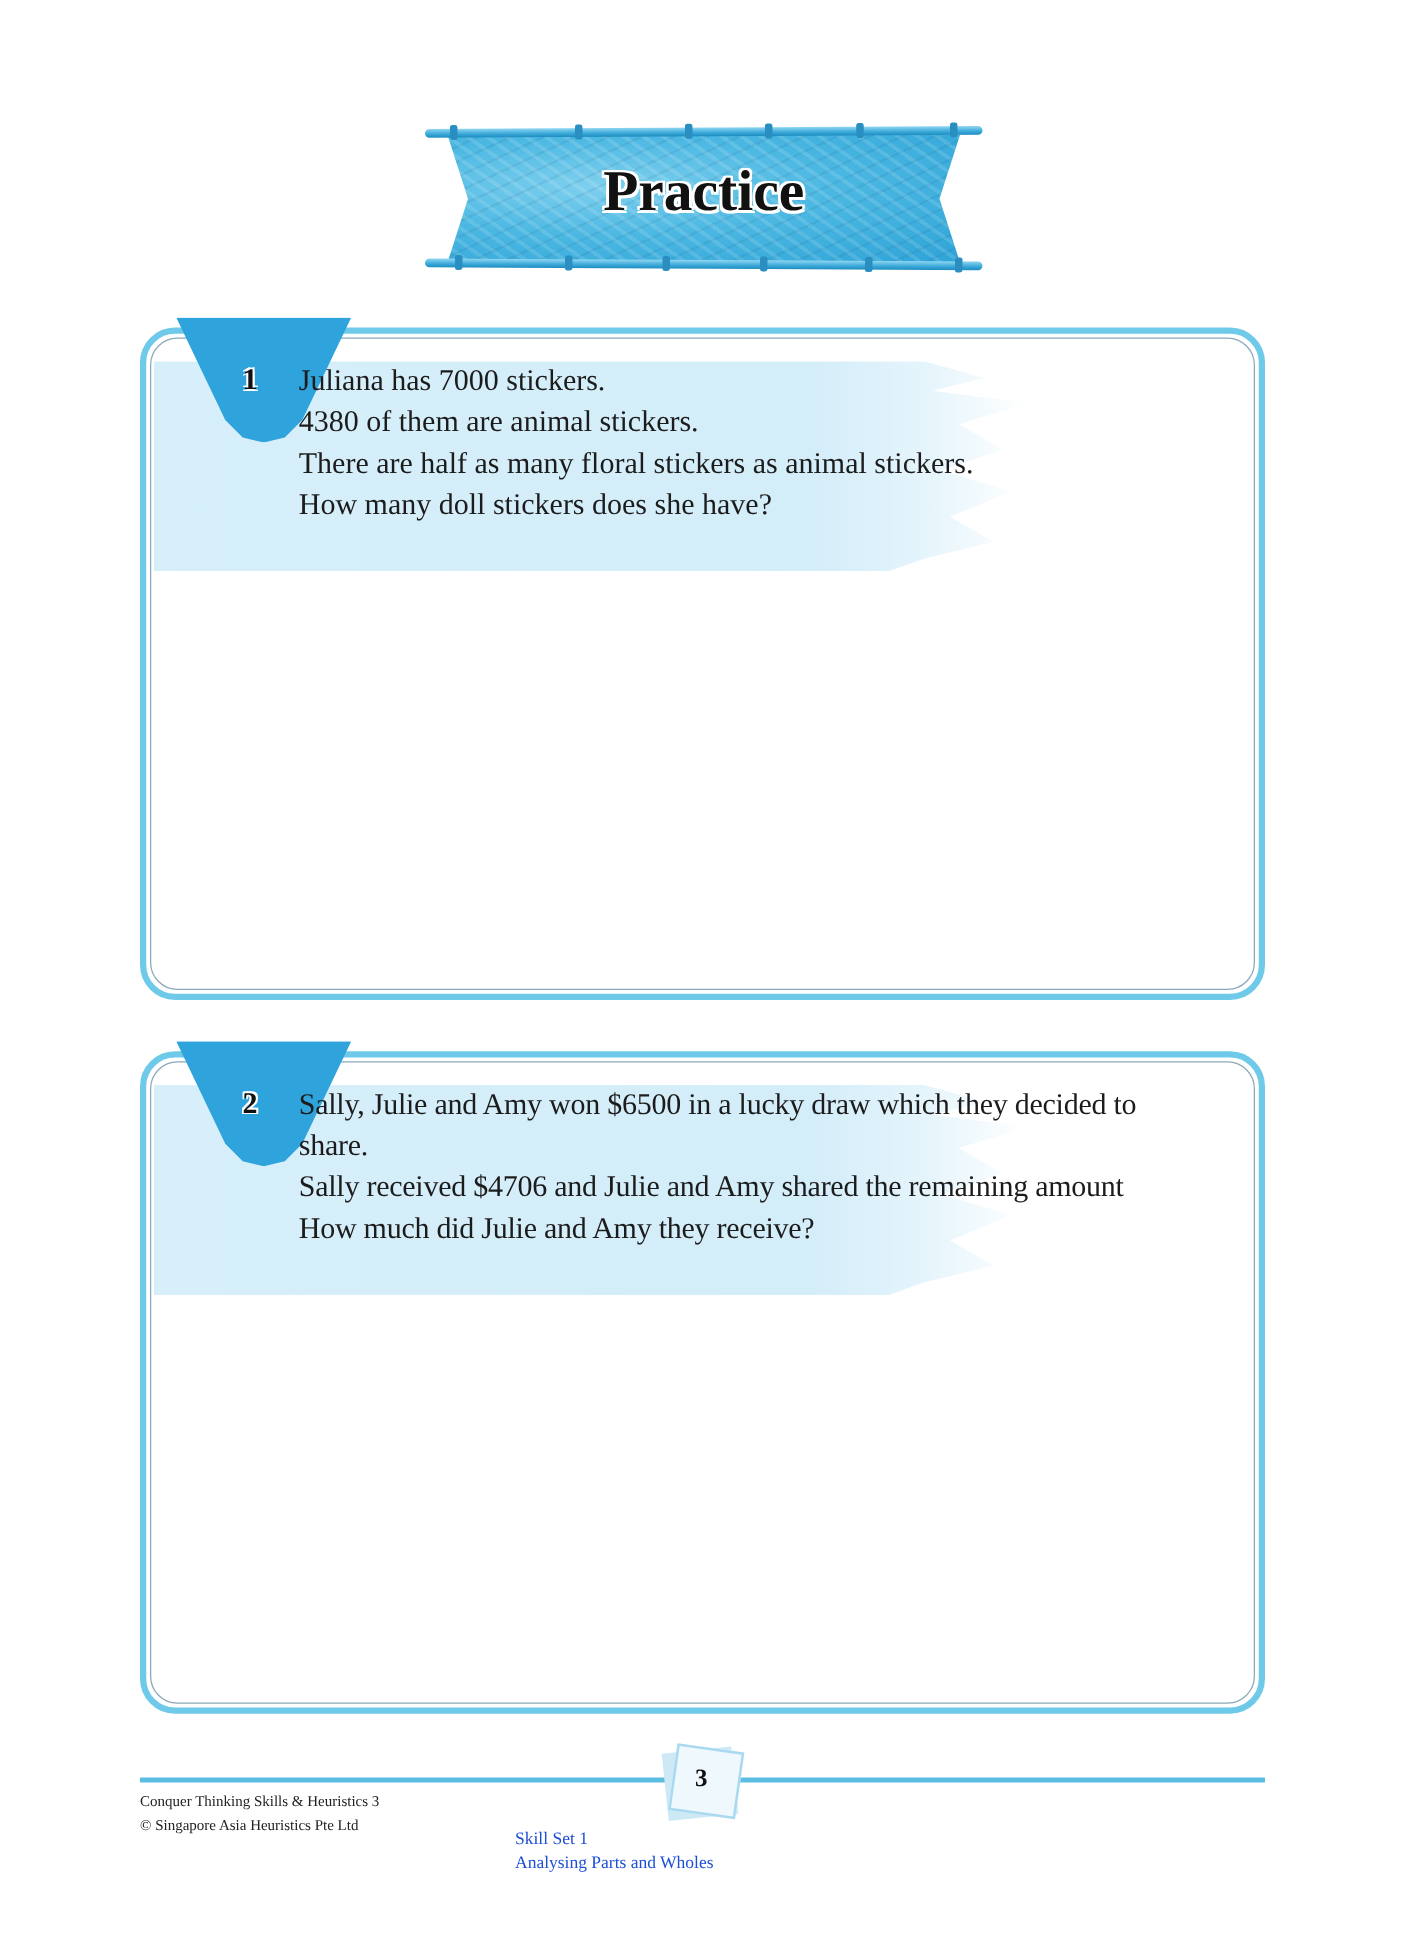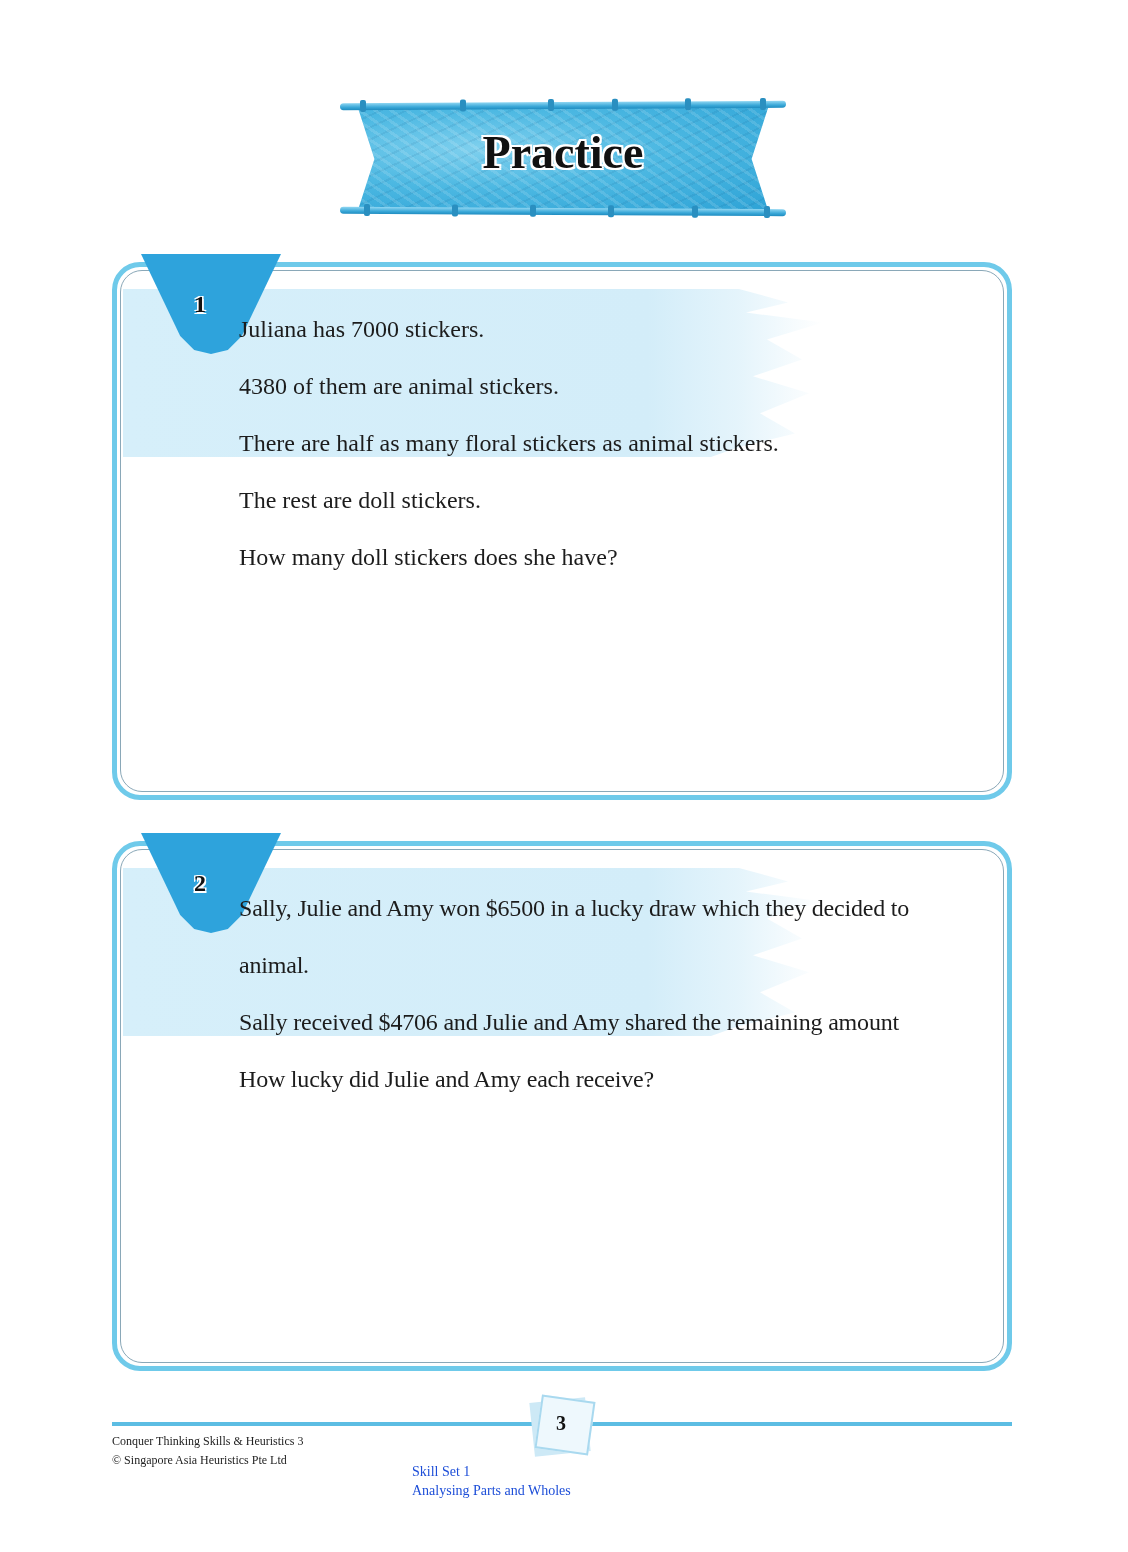--- a/index.html
+++ b/index.html
@@ -33,21 +33,21 @@
   .brush { position:absolute; left:6px; top:22px; height:168px; width:700px;
     background: linear-gradient(90deg, #d6effa 0%, #d3edf9 75%, rgba(211,237,249,0.6) 88%, rgba(255,255,255,0) 100%);
     clip-path: polygon(0 0, 88% 0, 95% 8%, 89% 14%, 100% 20%, 92% 30%, 97% 42%, 90% 52%, 98% 62%, 91% 74%, 96% 86%, 88% 94%, 84% 100%, 0 100%);
   }
   .tab { position:absolute; left:24px; top:-13px; width:140px; height:100px;
     background:#2ea3dc; clip-path: polygon(0 0, 100% 0, 72% 82%, 62% 96%, 50% 100%, 38% 96%, 28% 82%);
   }
   .tab-num { position:absolute; left:68px; top:24px; width:30px; text-align:center; font-weight:bold; font-size:24px; color:#111;
     text-shadow: -1.5px -1.5px 0 #fff, 1.5px -1.5px 0 #fff, -1.5px 1.5px 0 #fff, 1.5px 1.5px 0 #fff; }
   .qtext { position:absolute; left:122px; top:22px; width:770px; font-size:24px; line-height:33px; color:#1c1c1c; }
-  .qtext div { white-space:nowrap;margin-top:24px; }
+  .qtext div { white-space:nowrap; }
   .q2 .qtext { font-family:"Liberation Serif", serif; letter-spacing:-0.2px; }
 
   
   .footer-line { position:absolute; left:112px; top:1422px; width:900px; height:4px; background:#5cbde3; }
   .footer-left { position:absolute; left:112px; top:1432px; font-size:12px; line-height:19px; color:#222; }
   .page-badge { position:absolute; left:528px; top:1392px; width:66px; height:66px; }
   .page-badge .sq1 { position:absolute; left:4px; top:8px; width:56px; height:54px; background:#cde9f6; transform:rotate(-6deg); }
   .page-badge .sq2 { position:absolute; left:10px; top:6px; width:50px; height:50px; background:#eef8fd; border:2px solid #a9d9ef; transform:rotate(8deg); }
   .page-num { position:absolute; left:0; top:20px; width:66px; text-align:center; font-weight:bold; font-size:20px; color:#111; }
   .footer-center { position:absolute; left:412px; top:1462px; width:300px; font-size:14px; line-height:19px; color:#1d4ed8; }
@@ -77,34 +77,33 @@
 </div>
 
 <div class="qbox q1">
   <div class="brush"></div>
   <div class="tab"></div>
   <div class="tab-num">1</div>
   <div class="qtext">
     <div>Juliana has 7000 stickers.</div>
     <div>4380 of them are animal stickers.</div>
     <div>There are half as many floral stickers as animal stickers.</div>
-    <div>The rest are doll stickers.</div>
     <div>How many doll stickers does she have?</div>
   </div>
 </div>
 
 <div class="qbox q2">
   <div class="brush"></div>
   <div class="tab"></div>
   <div class="tab-num">2</div>
   <div class="qtext">
     <div>Sally, Julie and Amy won $6500 in a lucky draw which they decided to</div>
-    <div>animal.</div>
+    <div>share.</div>
     <div>Sally received $4706 and Julie and Amy shared the remaining amount</div>
-    <div>How lucky did Julie and Amy each receive?</div>
+    <div>How much did Julie and Amy they receive?</div>
   </div>
 </div>
 
 <div class="footer-line"></div>
 <div class="footer-left">
   <div>Conquer Thinking Skills &amp; Heuristics 3</div>
   <div>© Singapore Asia Heuristics Pte Ltd</div>
 </div>
 <div class="page-badge">
   <div class="sq1"></div>

